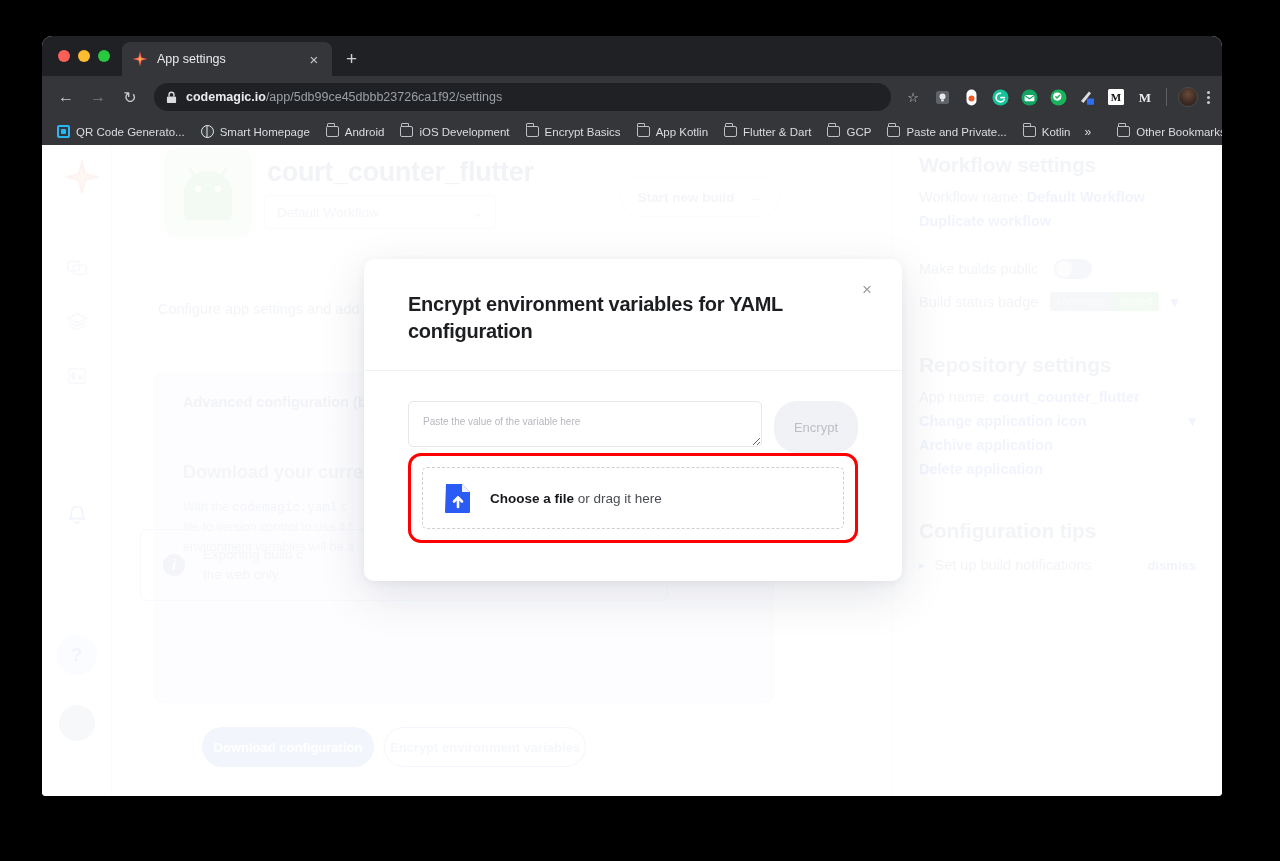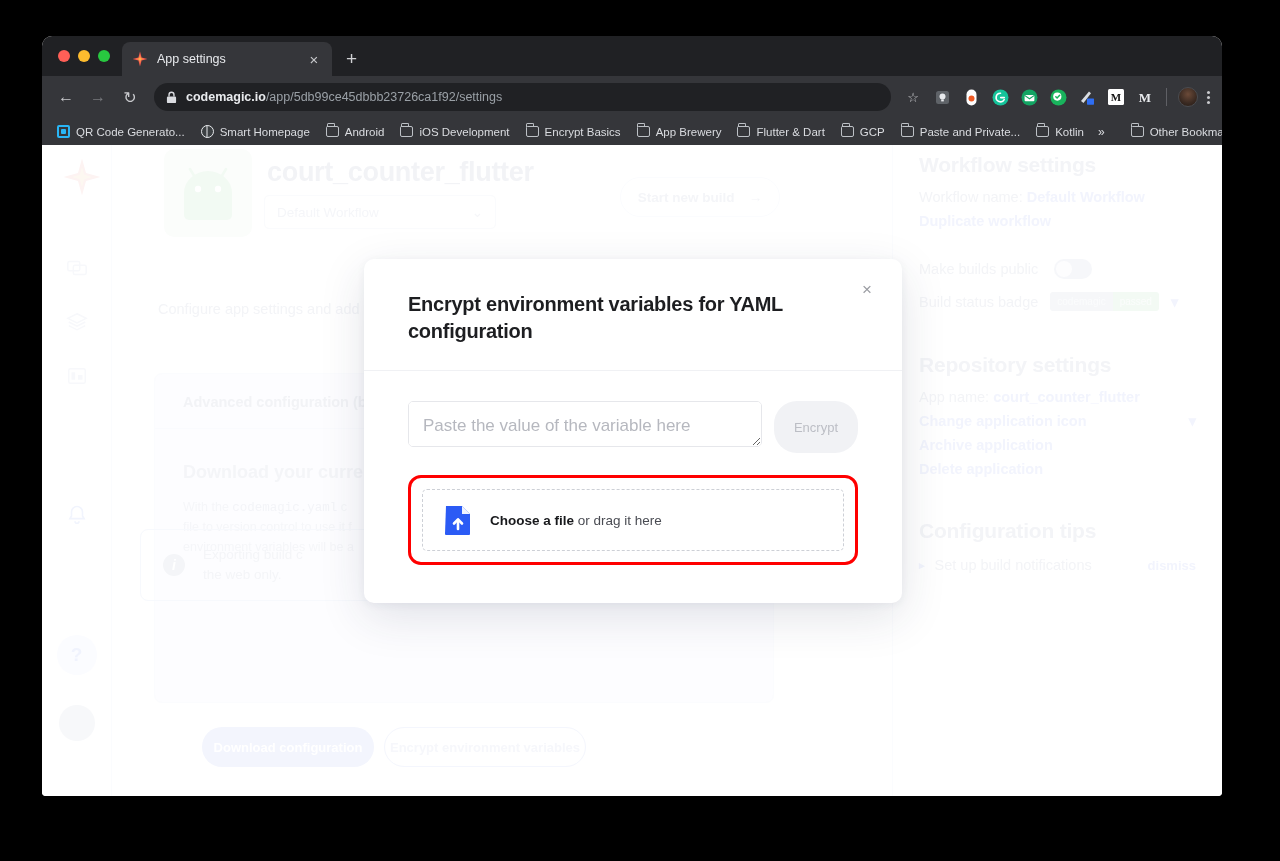--- a/index.html
+++ b/index.html
@@ -355,40 +355,39 @@
     font-size: 13px; line-height: 1.82; color: #8d8f96;
     margin-bottom: 25px;
   }
   #input-row { display: flex; align-items: flex-start; gap: 12px; }
   #value-textarea {
     flex: 1;
     height: 46px;
     border: 1px solid #e6e7eb;
     border-radius: 5px;
     padding: 14px 14px;
-    font-size: 17px;
+    font-size: 10px;
     font-family: "Liberation Sans", sans-serif;
     color: #30323a;
     resize: vertical;
     outline: none;
     background: #fff;
   }
   #value-textarea::placeholder { color: #b6b8bf; }
   #encrypt-btn {
     width: 84px; height: 52px;
     border: none; border-radius: 23px;
     background: #f1f2f5;
     color: #bcbec5;
     font-size: 13px;
     font-family: "Liberation Sans", sans-serif;
     cursor: pointer;
     flex: 0 0 84px;
   }
   #dropzone-highlight {
-    margin-top: 22px;
     border: 3px solid #ff0000;
     border-radius: 13px;
     padding: 11px;
   }
   #dropzone {
     border: 1.5px dashed #cdd0d6;
     border-radius: 5px;
     height: 62px;
     display: flex;
     align-items: center;
@@ -519,21 +518,21 @@
     <div class="bm">
       <span class="folder-ico"></span>
       <span>iOS Development</span>
     </div>
     <div class="bm">
       <span class="folder-ico"></span>
       <span>Encrypt Basics</span>
     </div>
     <div class="bm">
       <span class="folder-ico"></span>
-      <span>App Brewery</span>
+      <span>App Kotlin</span>
     </div>
     <div class="bm">
       <span class="folder-ico"></span>
       <span>Flutter &amp; Dart</span>
     </div>
     <div class="bm">
       <span class="folder-ico"></span>
       <span>GCP</span>
     </div>
     <div class="bm">

